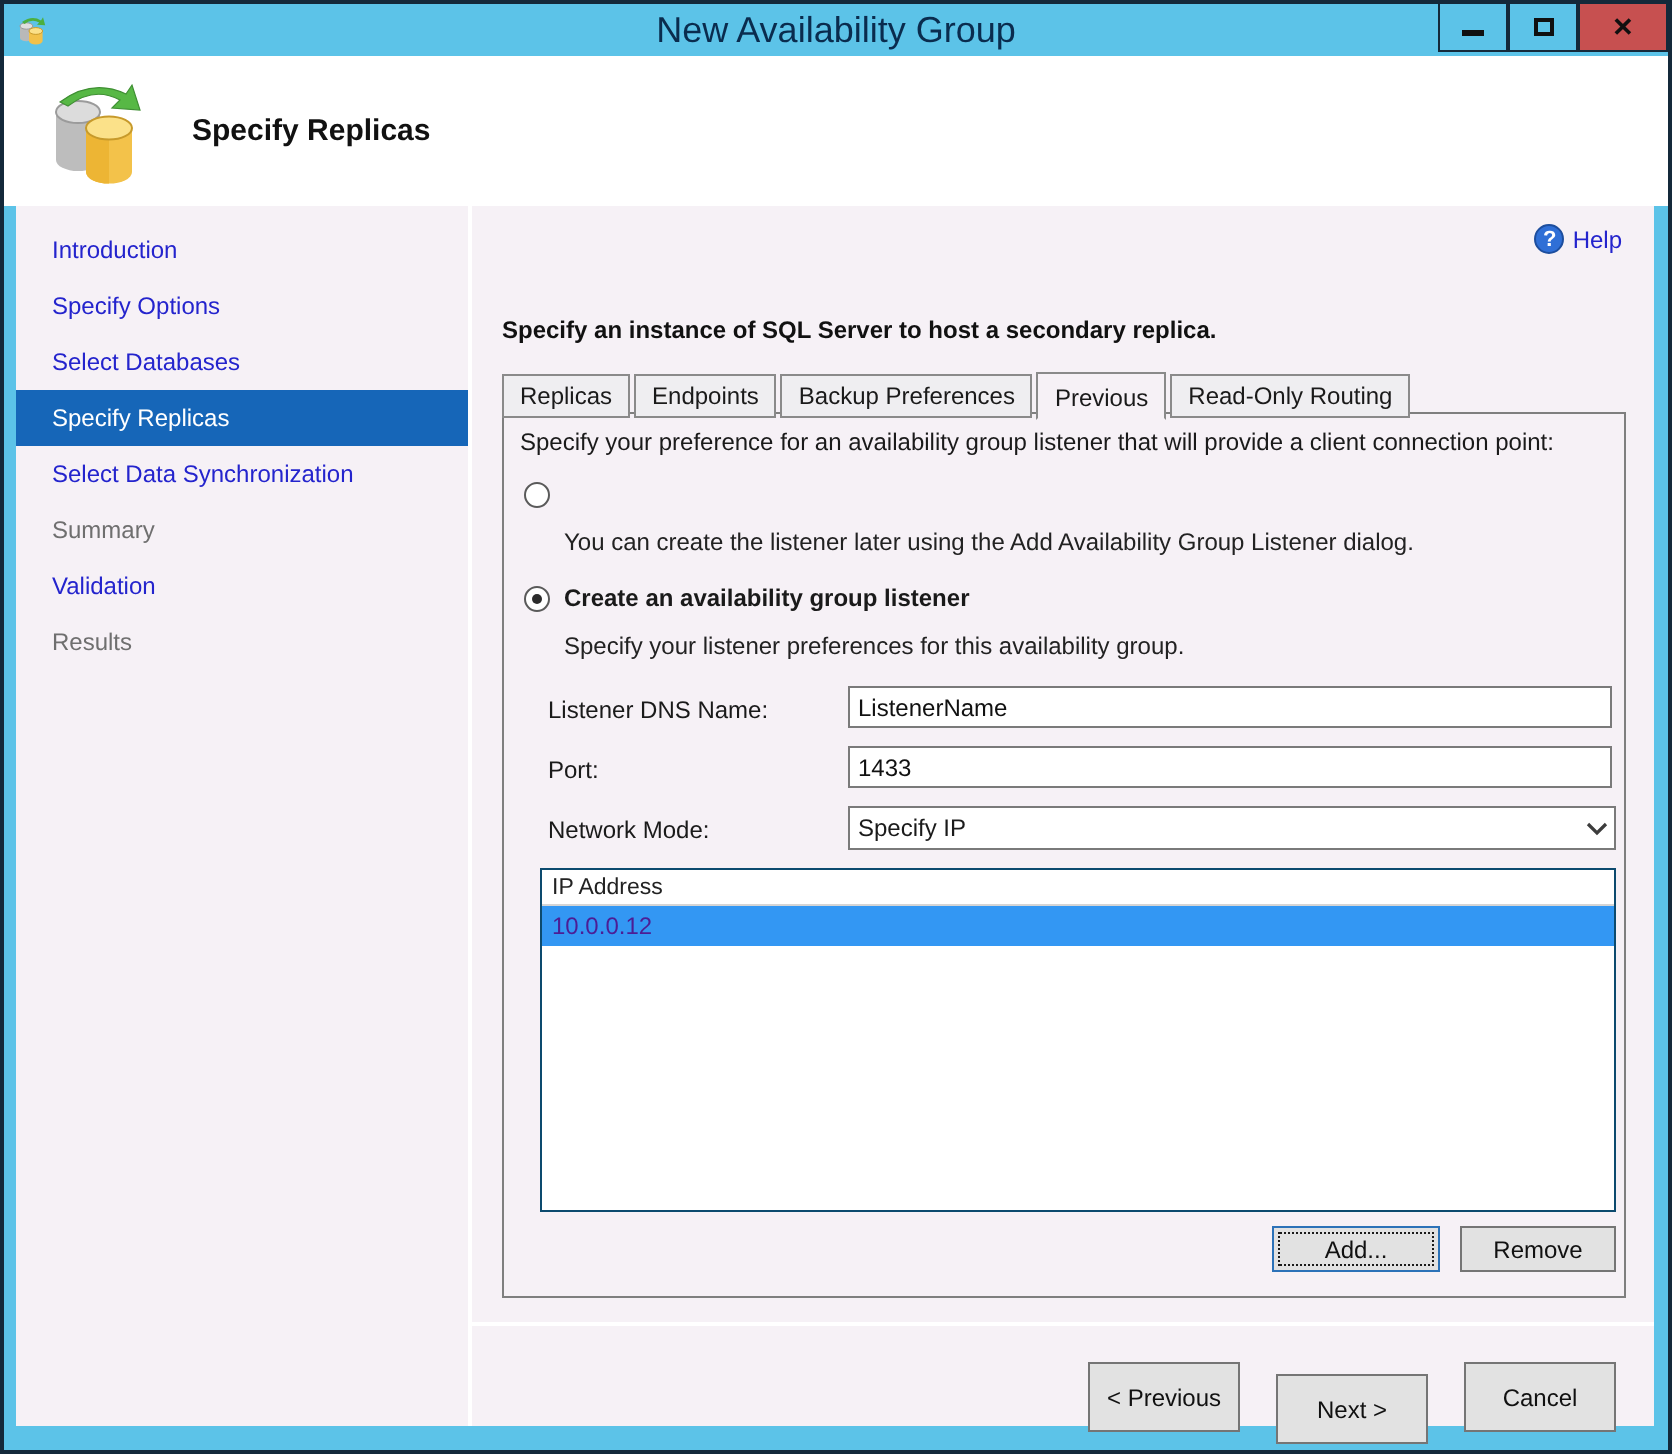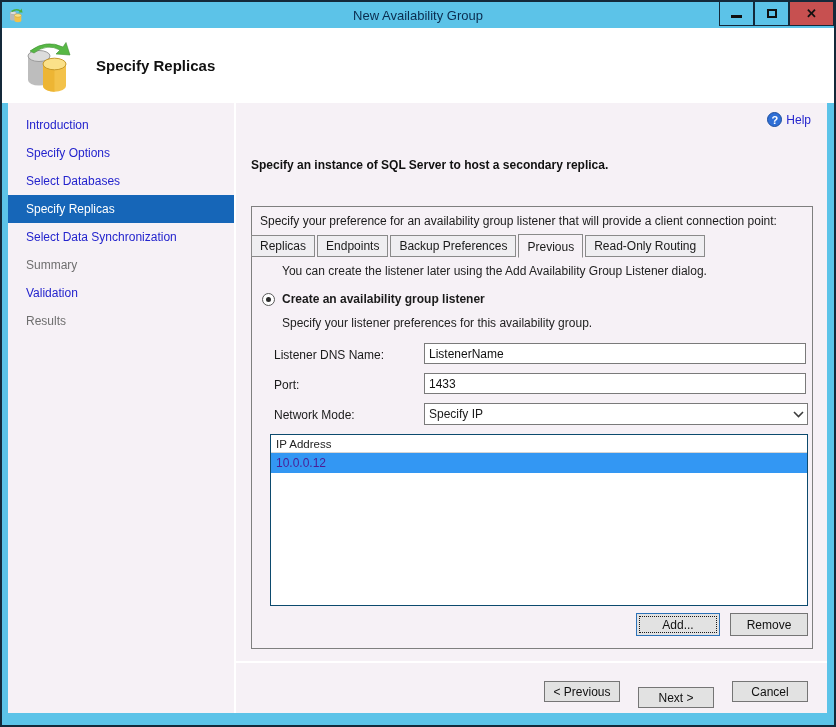--- a/index.html
+++ b/index.html
@@ -20,21 +20,21 @@
   
   .titlebar {
     position: relative;
     height: 26px;
     background: #5cc3e8;
     display: flex; align-items: center;
   }
   .titlebar .app-icon { margin-left: 6px; width: 16px; height: 16px; }
   .titlebar .title {
     position: absolute; left: 0; right: 0; text-align: center;
-    font-size: 13px; color: #0a2c4e;
+    font-size: 18px; color: #0a2c4e;
   }
   .win-controls {
     position: absolute; right: 0; top: 0; height: 24px;
     display: flex; z-index: 5;
   }
   .win-btn {
     height: 24px; border: 1px solid #14293a; border-top: none;
     display: flex; align-items: center; justify-content: center;
     cursor: default;
   }
@@ -87,21 +87,21 @@
     font-weight: bold; font-size: 12px; color: #111;
   }
   
   .tabs {
     position: absolute; left: 15px; top: 83px;
     display: flex; align-items: flex-end; z-index: 2;
   }
   .tab {
     background: #efeef1; border: 1px solid #8a8a8a;
     padding: 3px 8px 3px 8px; margin-right: 2px;
-    font-size: 12px; cursor: pointer; white-space: nowrap; margin-top: 48px;
+    font-size: 12px; cursor: pointer; white-space: nowrap;
   }
   .tab.active {
     background: #f6f1f6; border-bottom: 1px solid #f6f1f6;
     padding-top: 5px; margin-bottom: -1px; cursor: default;
   }
   
   .panel {
     position: absolute; left: 15px; top: 103px;
     width: 562px; height: 443px;
     border: 1px solid #7f7f7f; background: #f6f1f6; z-index: 1;
@@ -139,21 +139,21 @@
   }
   .ip-header {
     height: 18px; line-height: 18px; padding-left: 5px;
     border-bottom: 1px solid #d5d5d5; background: #ffffff;
     font-size: 11.5px; color: #222; cursor: pointer;
   }
   .ip-row { height: 20px; line-height: 20px; padding-left: 5px; cursor: pointer; }
   .ip-row.selected { background: #3397f3; color: #4c1d95; }
   
   .btn {
-    position: absolute; height: 21px;
+    position: absolute; height: 35px;
     background: #e2e2e2; border: 1px solid #757575;
     font-family: "Liberation Sans", sans-serif; font-size: 12px; color: #111;
     display: flex; align-items: center; justify-content: center;
     cursor: pointer;
   }
   .btn.focused {
     border: 1px solid #2c72b8;
     outline: 1px dotted #1a1a1a; outline-offset: -4px;
   }
   .btn-add { left: 384px; top: 406px; width: 84px; height: 23px; }

